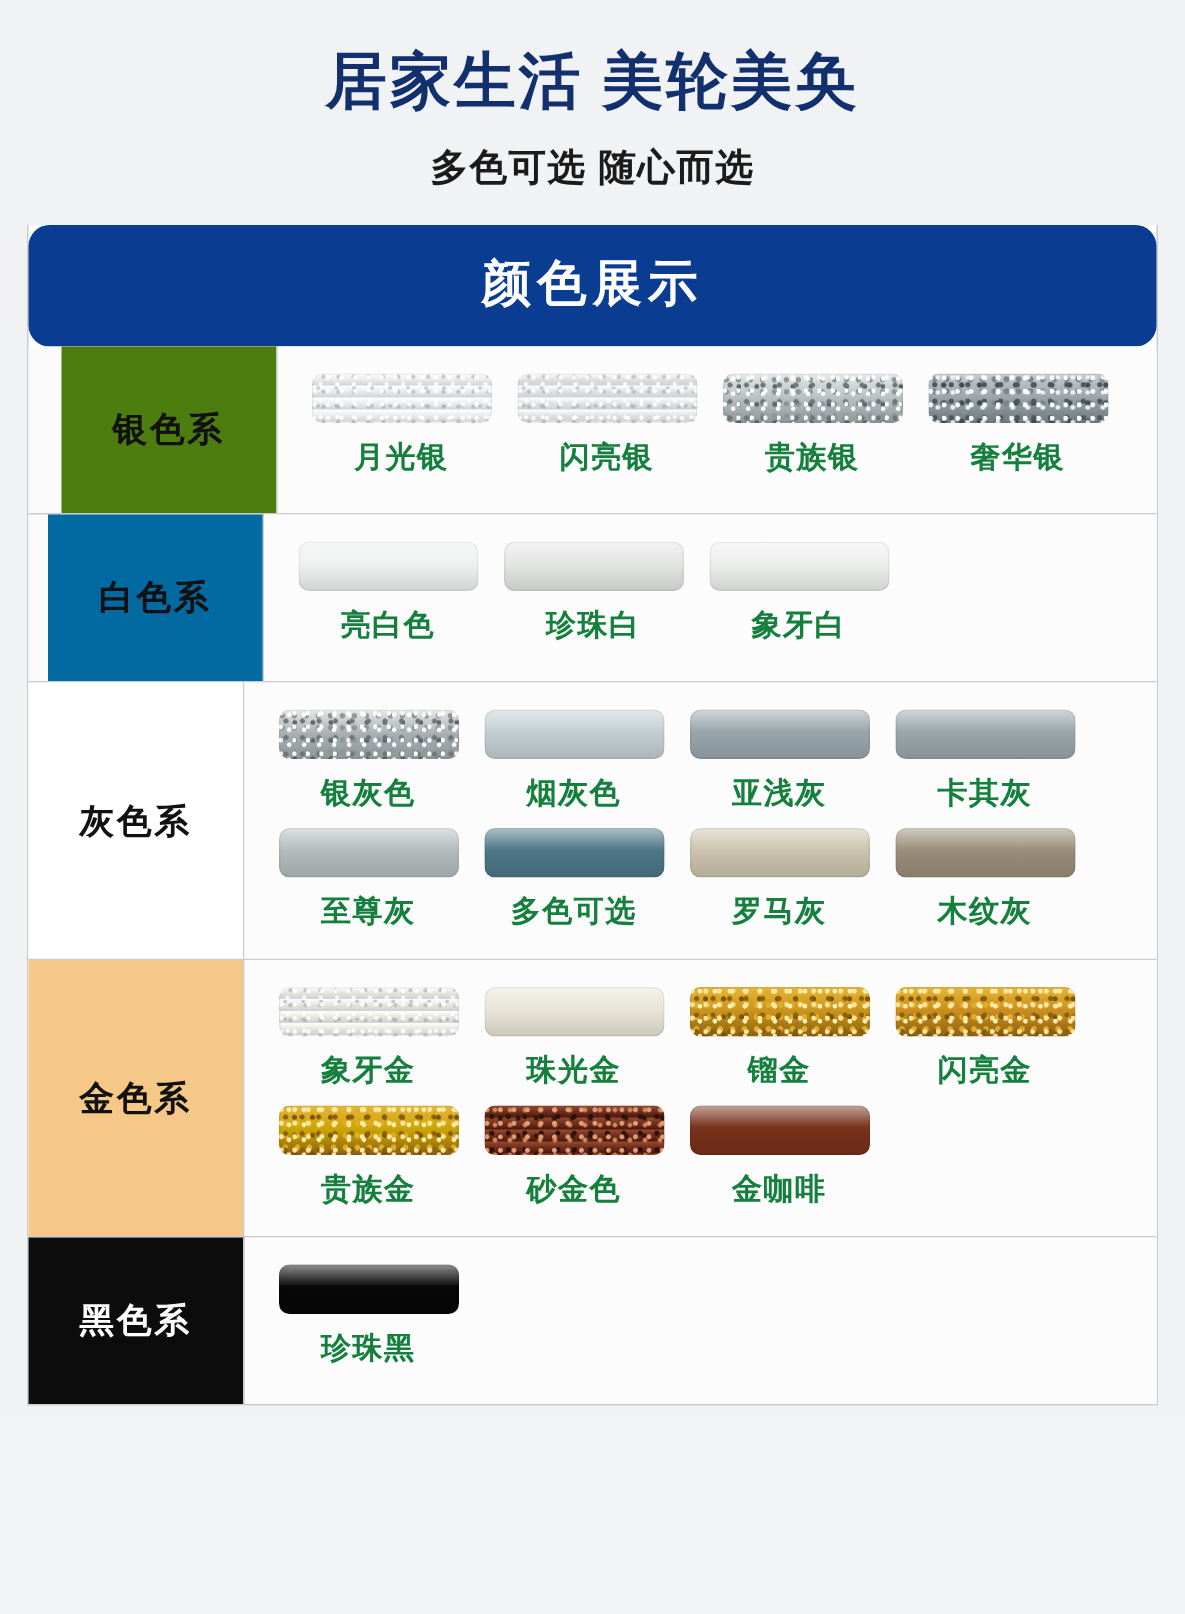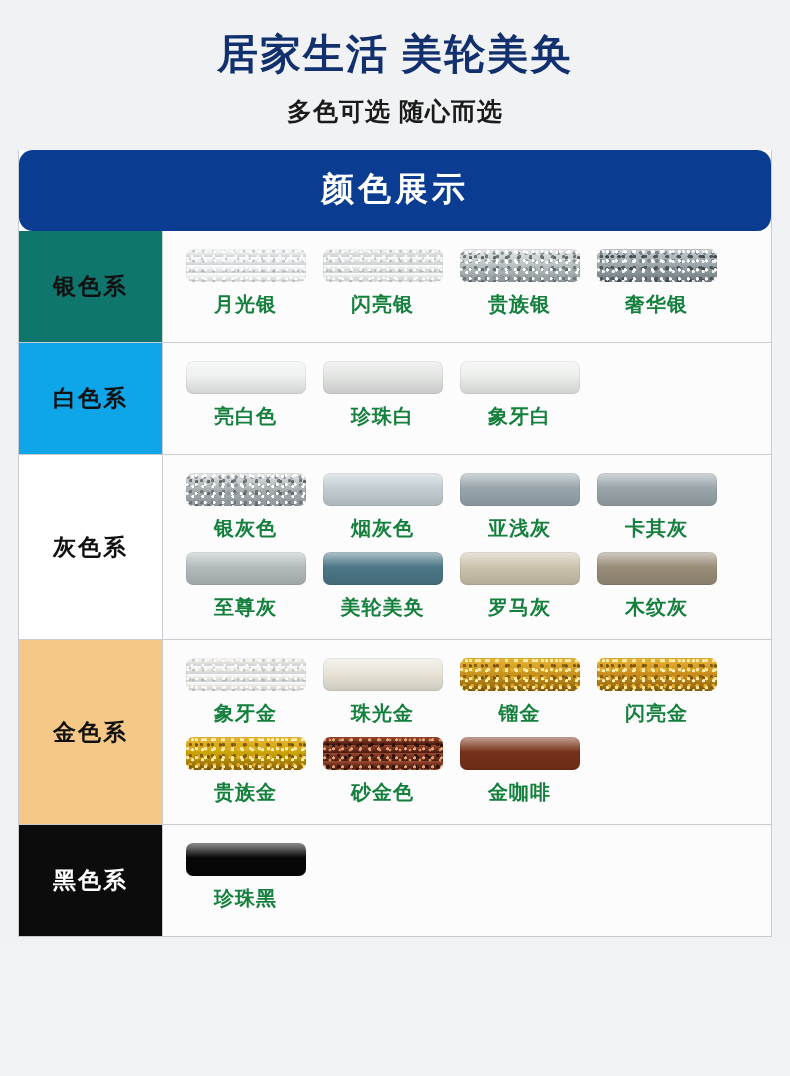--- a/index.html
+++ b/index.html
@@ -121,21 +121,21 @@
 
 <div class="page">
 
   <div class="headline">居家生活 美轮美奂</div>
   <div class="subhead">多色可选 随心而选</div>
 
   <div class="table-wrap">
     <div class="banner">颜色展示</div>
     <div id="rows-container">
         <div class="row silver-row">
-          <div class="cat silver" style="background: #0f766e;">银色系</div>
+          <div class="cat silver" style="background: #4d7c0f; margin-left: 22px;">银色系</div>
           <div class="swatch-area">
             <div class="swatch-grid">
               <div class="swatch-cell">
                 <div class="chip" style="background: radial-gradient(circle at 18% 30%, rgba(255, 255, 255, 0.95) 1.2px, transparent 1.6px) 0% 0% / 9px 9px, radial-gradient(circle at 52% 64%, rgba(255, 255, 255, 0.9) 1.1px, transparent 1.5px) 0% 0% / 11px 11px, radial-gradient(circle at 76% 22%, rgba(160, 165, 170, 0.55) 1.2px, transparent 1.6px) 0% 0% / 10px 10px, radial-gradient(circle at 34% 80%, rgba(150, 155, 160, 0.5) 1px, transparent 1.4px) 0% 0% / 12px 12px, linear-gradient(rgb(255, 255, 255) 0%, rgb(231, 233, 234) 55%, rgb(207, 210, 212) 100%) 0% 0% / 8px 8px,  0% 0% / auto;"></div>
                 <div class="chip-label">月光银</div>
               </div>
               <div class="swatch-cell">
                 <div class="chip" style="background: radial-gradient(circle at 18% 30%, rgba(255, 255, 255, 0.95) 1.2px, transparent 1.6px) 0% 0% / 9px 9px, radial-gradient(circle at 52% 64%, rgba(255, 255, 255, 0.9) 1.1px, transparent 1.5px) 0% 0% / 11px 11px, radial-gradient(circle at 76% 22%, rgba(160, 165, 170, 0.55) 1.2px, transparent 1.6px) 0% 0% / 10px 10px, radial-gradient(circle at 34% 80%, rgba(150, 155, 160, 0.5) 1px, transparent 1.4px) 0% 0% / 12px 12px, linear-gradient(rgb(255, 255, 255) 0%, rgb(220, 222, 223) 55%, rgb(207, 210, 212) 100%) 0% 0% / 8px 8px,  0% 0% / auto;"></div>
                 <div class="chip-label">闪亮银</div>
               </div>
@@ -144,21 +144,21 @@
                 <div class="chip-label">贵族银</div>
               </div>
               <div class="swatch-cell">
                 <div class="chip" style="background: radial-gradient(circle at 15% 32%, rgb(255, 255, 255) 1.5px, transparent 1.9px) 0% 0% / 9px 9px, radial-gradient(circle at 38% 68%, rgb(78, 87, 92) 1.6px, transparent 2px) 0% 0% / 11px 11px, radial-gradient(circle at 62% 26%, rgb(238, 241, 242) 1.4px, transparent 1.8px) 0% 0% / 10px 10px, radial-gradient(circle at 84% 64%, rgb(66, 75, 80) 1.6px, transparent 2px) 0% 0% / 12px 12px, radial-gradient(circle at 50% 48%, rgb(123, 133, 138) 1.8px, transparent 2.2px) 0% 0% / 8px 8px, linear-gradient(rgb(199, 206, 209) 0%, rgb(154, 164, 169) 50%, rgb(111, 122, 128) 100%) 0% 0% / auto;"></div>
                 <div class="chip-label">奢华银</div>
               </div>
             </div>
           </div>
         </div>
         <div class="row white-row">
-          <div class="cat white" style="background: #0ea5e9;">白色系</div>
+          <div class="cat white" style="background: #0369a1; margin-left: 13px;">白色系</div>
           <div class="swatch-area">
             <div class="swatch-grid">
               <div class="swatch-cell">
                 <div class="chip" style="background: linear-gradient(rgba(255, 255, 255, 0.55) 0%, rgb(238, 241, 240) 45%, rgba(0, 0, 0, 0.12) 100%) 0% 0% / auto, rgb(238, 241, 240);"></div>
                 <div class="chip-label">亮白色</div>
               </div>
               <div class="swatch-cell">
                 <div class="chip" style="background: linear-gradient(rgba(255, 255, 255, 0.55) 0%, rgb(227, 229, 227) 45%, rgba(0, 0, 0, 0.12) 100%) 0% 0% / auto, rgb(227, 229, 227);"></div>
                 <div class="chip-label">珍珠白</div>
               </div>
@@ -188,21 +188,21 @@
               <div class="swatch-cell">
                 <div class="chip" style="background: linear-gradient(rgba(255, 255, 255, 0.55) 0%, rgb(154, 166, 171) 45%, rgba(0, 0, 0, 0.12) 100%) 0% 0% / auto, rgb(154, 166, 171);"></div>
                 <div class="chip-label">卡其灰</div>
               </div>
               <div class="swatch-cell">
                 <div class="chip" style="background: linear-gradient(rgba(255, 255, 255, 0.55) 0%, rgb(179, 188, 189) 45%, rgba(0, 0, 0, 0.12) 100%) 0% 0% / auto, rgb(179, 188, 189);"></div>
                 <div class="chip-label">至尊灰</div>
               </div>
               <div class="swatch-cell">
                 <div class="chip" style="background: linear-gradient(rgba(255, 255, 255, 0.55) 0%, rgb(77, 119, 135) 45%, rgba(0, 0, 0, 0.12) 100%) 0% 0% / auto, rgb(77, 119, 135);"></div>
-                <div class="chip-label">美轮美奂</div>
+                <div class="chip-label">多色可选</div>
               </div>
               <div class="swatch-cell">
                 <div class="chip" style="background: linear-gradient(rgba(255, 255, 255, 0.55) 0%, rgb(203, 195, 172) 45%, rgba(0, 0, 0, 0.12) 100%) 0% 0% / auto, rgb(203, 195, 172);"></div>
                 <div class="chip-label">罗马灰</div>
               </div>
               <div class="swatch-cell">
                 <div class="chip" style="background: linear-gradient(rgba(255, 255, 255, 0.55) 0%, rgb(154, 141, 121) 45%, rgba(0, 0, 0, 0.12) 100%) 0% 0% / auto, rgb(154, 141, 121);"></div>
                 <div class="chip-label">木纹灰</div>
               </div>
             </div>

